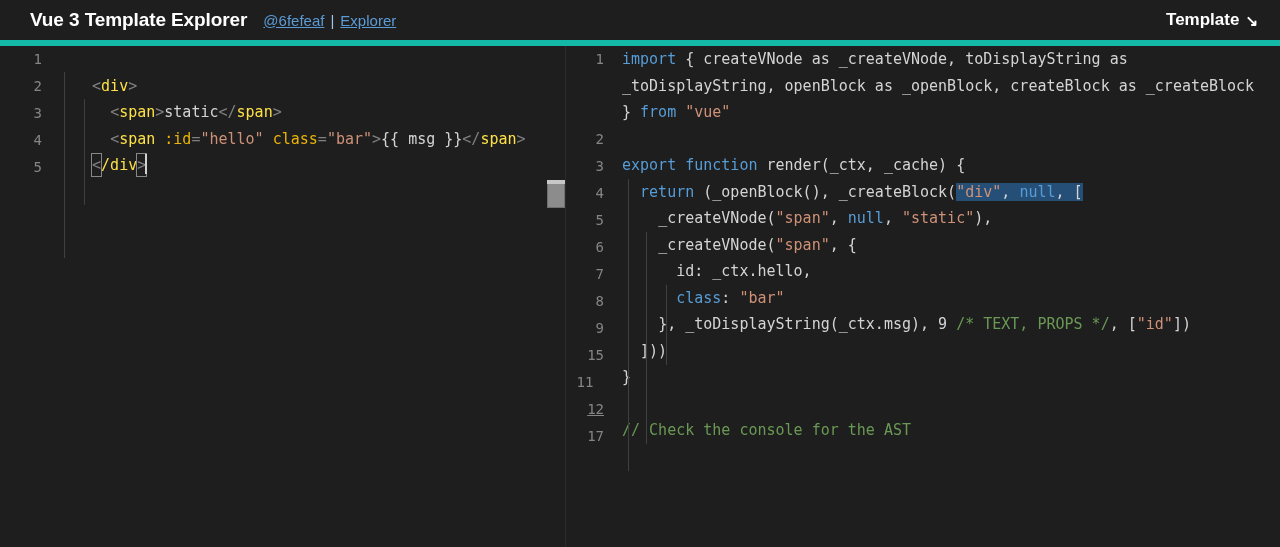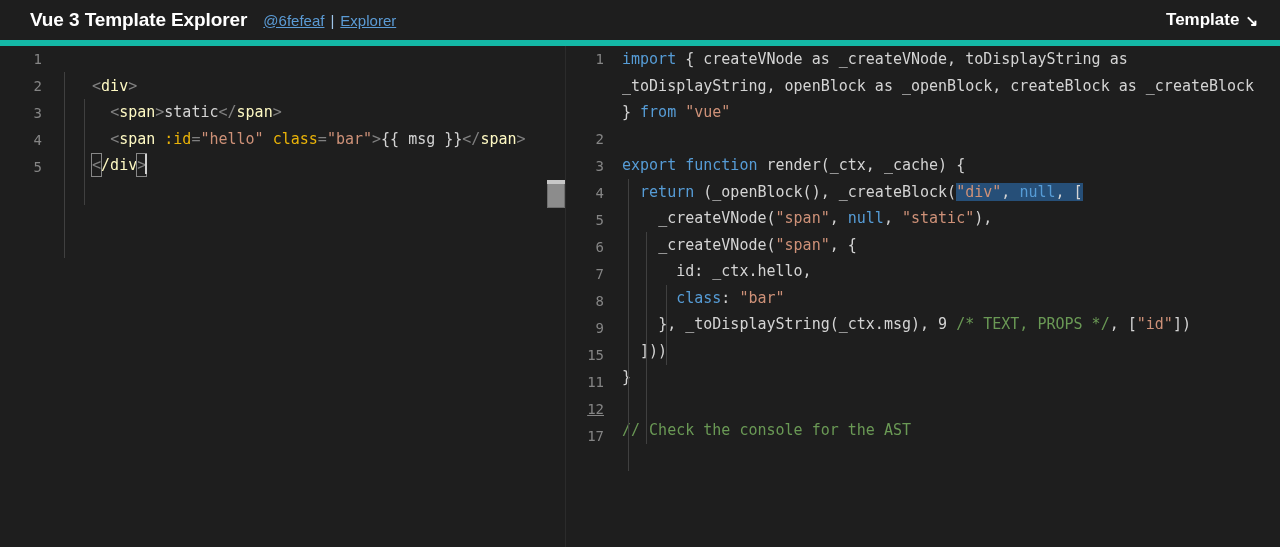--- a/index.html
+++ b/index.html
@@ -137,21 +137,21 @@
     position: absolute;
     top: 0;
     width: 1px;
     background: #404040;
     height: 100%;
     pointer-events: none;
   }
 
   
   .t-plain   { color: #d4d4d4; }
-  .t-tag     { color: #fef9c3; margin-top: 8px; }
+  .t-tag     { color: #fde047; margin-top: 8px; }
   .t-punct   { color: #808080; }
   .t-attr    { color: #eab308; }
   .t-string  { color: #ce9178; }
   .t-keyword { color: #569cd6; }
   .t-comment { color: #6a9955; }
   .t-number  { color: #d4d4d4; }
 
   .sel { background: #264f78; }
 
   
@@ -234,21 +234,21 @@
             <div class="ln" style="height: 80px;">1</div>
             <div class="ln" style="height: 27px;">2</div>
             <div class="ln" style="height: 27px;">3</div>
             <div class="ln" style="height: 27px;">4</div>
             <div class="ln" style="height: 27px;">5</div>
             <div class="ln" style="height: 27px;">6</div>
             <div class="ln" style="height: 27px;">7</div>
             <div class="ln" style="height: 27px;">8</div>
             <div class="ln" style="height: 27px;">9</div>
             <div class="ln" style="height: 27px;">15</div>
-            <div class="ln" style="height: 27px;">11</div>
+            <div class="ln" style="height: 27px; text-align: center;">11</div>
             <div class="ln" style="height: 27px; text-decoration: underline;">12</div>
             <div class="ln" style="height: 27px;">17</div>
           </div>
         <div class="code code-right" id="code-right"><div class="row"><span class="t-keyword">import</span><span class="t-plain"> { createVNode as _createVNode, toDisplayString as _toDisplayString, openBlock as _openBlock, createBlock as _createBlock } </span><span class="t-keyword">from</span><span class="t-plain"> </span><span class="t-string">"vue"</span></div><div class="row">&nbsp;</div><div class="row"><span class="t-keyword">export function</span><span class="t-plain"> render(_ctx, _cache) {</span></div><div class="row"><span class="t-plain">  </span><span class="t-keyword">return</span><span class="t-plain"> (_openBlock(), _createBlock(</span><span class="t-string sel">"div"</span><span class="t-plain sel">, </span><span class="t-keyword sel">null</span><span class="t-plain sel">, [</span></div><div class="row"><span class="t-plain">    _createVNode(</span><span class="t-string">"span"</span><span class="t-plain">, </span><span class="t-keyword">null</span><span class="t-plain">, </span><span class="t-string">"static"</span><span class="t-plain">),</span></div><div class="row"><span class="t-plain">    _createVNode(</span><span class="t-string">"span"</span><span class="t-plain">, {</span></div><div class="row"><span class="t-plain">      id: _ctx.hello,</span></div><div class="row"><span class="t-plain">      </span><span class="t-keyword">class</span><span class="t-plain">: </span><span class="t-string">"bar"</span></div><div class="row"><span class="t-plain">    }, _toDisplayString(_ctx.msg), </span><span class="t-number">9</span><span class="t-plain"> </span><span class="t-comment">/* TEXT, PROPS */</span><span class="t-plain">, [</span><span class="t-string">"id"</span><span class="t-plain">])</span></div><div class="row"><span class="t-plain">  ]))</span></div><div class="row"><span class="t-plain">}</span></div><div class="row">&nbsp;</div><div class="row"><span class="t-comment">// Check the console for the AST</span></div><div class="guide" style="left: 10px; top: 133px; height: 292px;"></div><div class="guide" style="left: 28px; top: 186px; height: 212px;"></div><div class="guide" style="left: 48px; top: 239px; height: 80px;"></div></div>
       </div>
     </div>
 
   </div>
 </div>
 

